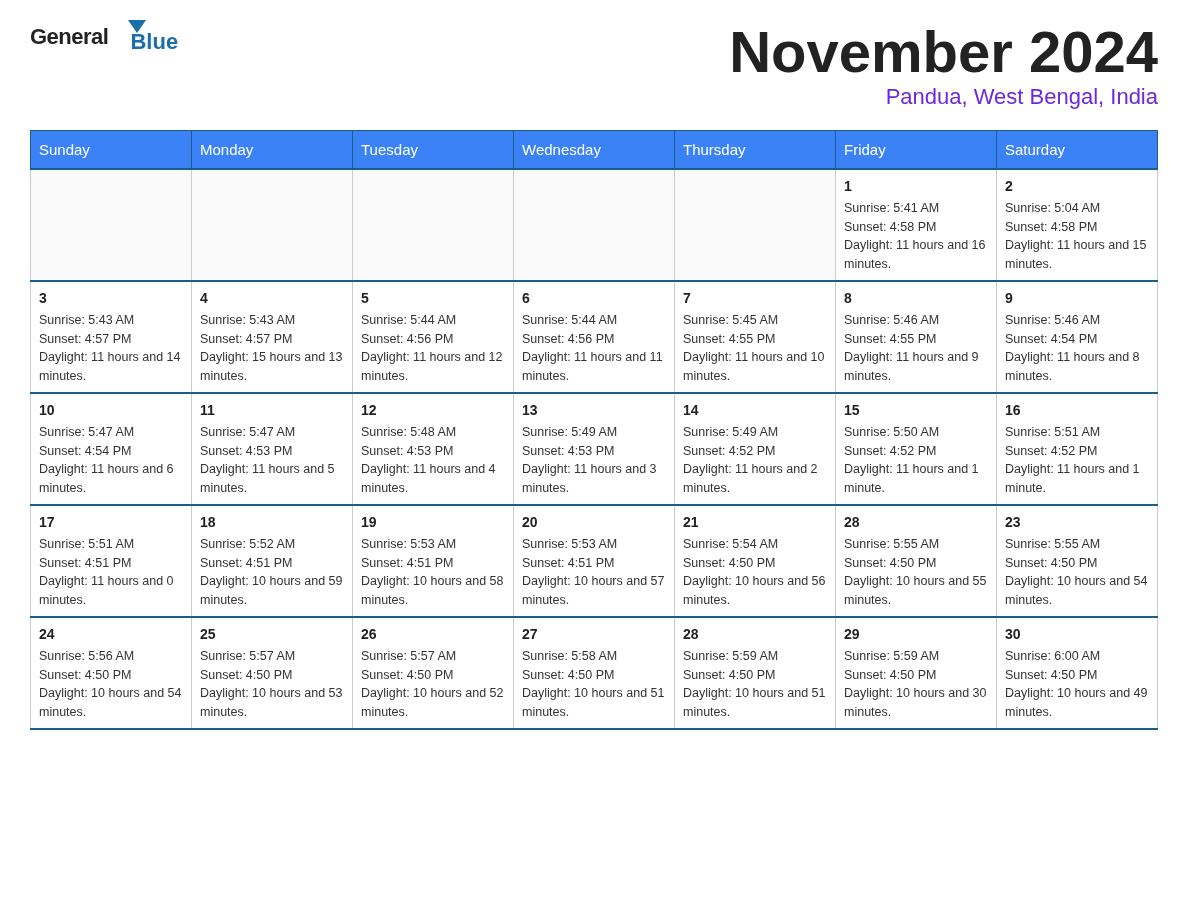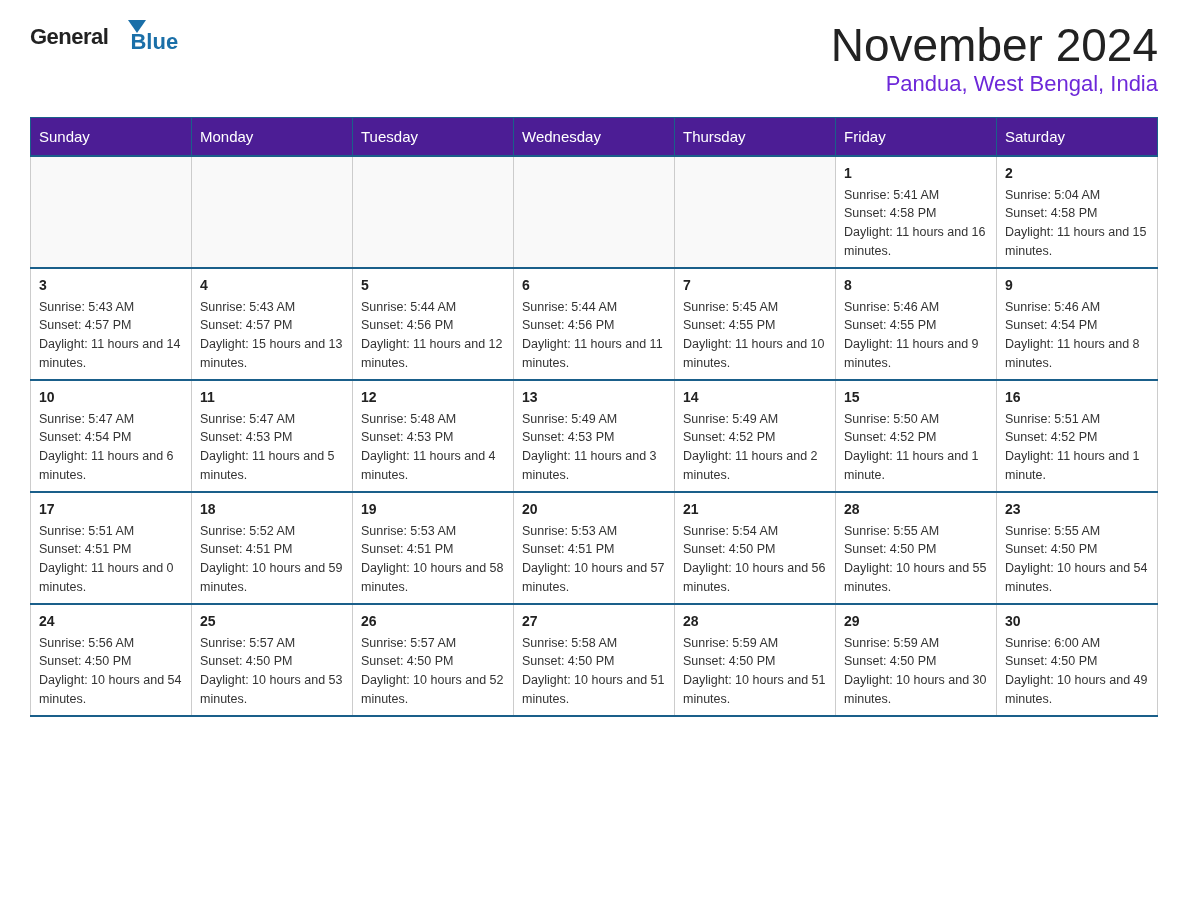--- a/index.html
+++ b/index.html
@@ -29,37 +29,37 @@
     .logo-blue {
       font-size: 22px;
       font-weight: bold;
       color: #1a6fa8;
       margin-left: 2px;
     }
     .title-block {
       text-align: right;
     }
     .title-block h1 {
-      font-size: 46px;
-      font-weight: normal;
+      font-size: 58px;
+      font-weight: bold;
       color: #222;
       line-height: 1.1;
     }
     .title-block h2 {
       font-size: 22px;
       font-weight: normal;
       color: #6d28d9;
     }
     .calendar {
       width: 100%;
       border-collapse: collapse;
       border: 1px solid #aaa;
     }
     .calendar th {
-      background-color: #4c1d95;
+      background-color: #3b82f6;
       color: #fff;
       padding: 10px 8px;
       font-size: 15px;
       font-weight: normal;
       text-align: left;
       border: 1px solid #1a5f8a;
     }
     .calendar td {
       vertical-align: top;
       padding: 6px 8px;
@@ -79,31 +79,31 @@
       color: #222;
       display: block;
       margin-bottom: 2px;
     }
     .empty-cell {
       background: #f9f9f9;
     }
     .logo-wrapper {
       display: flex;
       align-items: center;
-      gap: 2px;
+      gap: 18px;
     }
   </style>
 </head>
 <body>
 
 <div class="header">
   <div class="logo">
     <div class="logo-wrapper">
       <span class="logo-general">General</span>
-      <div style="display:flex; flex-direction:column; align-items:flex-start; margin-left:18px;">
+      <div style="display:flex; flex-direction:column; align-items:flex-start; margin-left:2px;">
         <div style="display:flex; align-items:center;">
           <span style="width:0;height:0;border-left:9px solid transparent;border-right:9px solid transparent;border-top:13px solid #1a6fa8;display:inline-block;"></span>
         </div>
         <span class="logo-blue" style="color:#1a6fa8;font-size:22px;font-weight:bold;line-height:1;margin-top:-2px;">Blue</span>
       </div>
     </div>
   </div>
   <div class="title-block">
     <h1>November 2024</h1>
     <h2>Pandua, West Bengal, India</h2>

